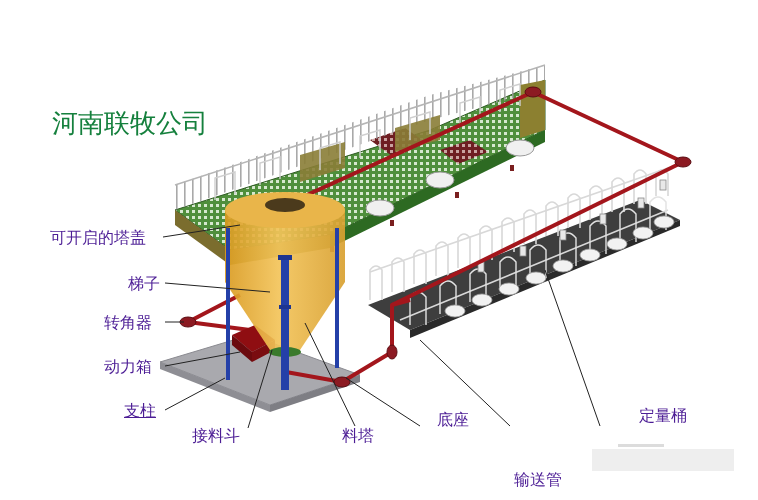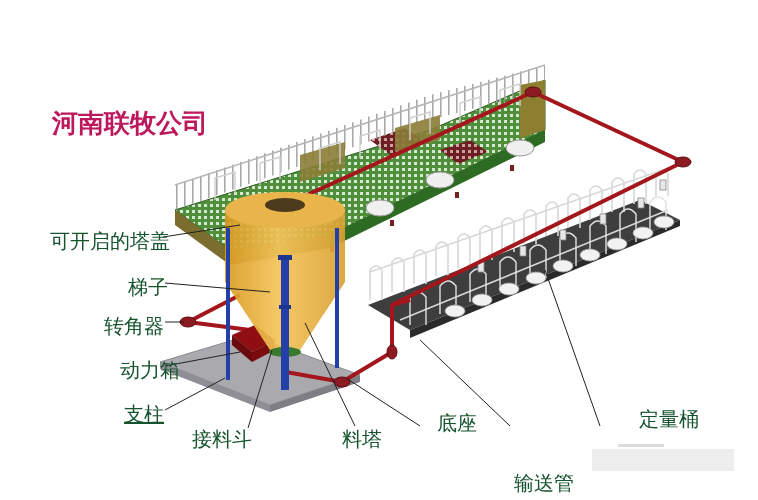--- a/index.html
+++ b/index.html
@@ -1,22 +1,22 @@
 <!DOCTYPE html>
 <html><head>
 <meta charset="utf-8">
 <style>
   html, body { margin:0; padding:0; background:#ffffff; }
   body { width:758px; height:500px; position:relative; overflow:hidden;
          font-family: "DejaVu Serif", "Liberation Serif", serif; }
   #scene { position:absolute; left:0; top:0; width:758px; height:500px; }
-  .contact { position:absolute; left:52px; top:108px; color:#be185d;
-             font-family:"DejaVu Serif","Liberation Serif",serif; font-size:26px; line-height:30px;font-weight:bold; }
+  .contact { position:absolute; left:52px; top:108px; color:#15803d;
+             font-family:"DejaVu Serif","Liberation Serif",serif; font-size:26px; line-height:30px; }
   .contact div { white-space:nowrap; }
-  .label { position:absolute; font-size:20px; color:#14532d; white-space:nowrap;
+  .label { position:absolute; font-size:16px; color:#4c1d95; white-space:nowrap;
            font-family:"DejaVu Serif","Liberation Serif",serif; }
 </style>
 </head>
 <body>
 
 <div id="scene">
 <svg width="758" height="500" viewBox="0 0 758 500" xmlns="http://www.w3.org/2000/svg">
   <defs>
     <linearGradient id="siloGrad" x1="0" x2="1" y1="0" y2="0">
       <stop offset="0" stop-color="#d99a20"></stop>
@@ -200,19 +200,19 @@
 </svg>
 </div>
 
 <div class="contact">
   <div>河南联牧公司</div>
 </div>
 
 <div class="label" style="left:50px; top:228px;">可开启的塔盖</div>
 <div class="label" style="left:128px; top:274px;">梯子</div>
 <div class="label" style="left:104px; top:313px;">转角器</div>
-<div class="label" style="left:120px; top:357px;">动力箱</div>
+<div class="label" style="left:104px; top:357px;">动力箱</div>
 <div class="label" style="left:124px; top:401px;text-decoration:underline;">支柱</div>
 <div class="label" style="left:192px; top:426px;">接料斗</div>
 <div class="label" style="left:342px; top:426px;">料塔</div>
 <div class="label" style="left:426px; top:410px;margin-left:11px;">底座</div>
 <div class="label" style="left:514px; top:426px;margin-top:44px;">输送管</div>
 <div class="label" style="left:603px; top:406px;margin-left:36px;">定量桶</div>
 
 </body></html>

